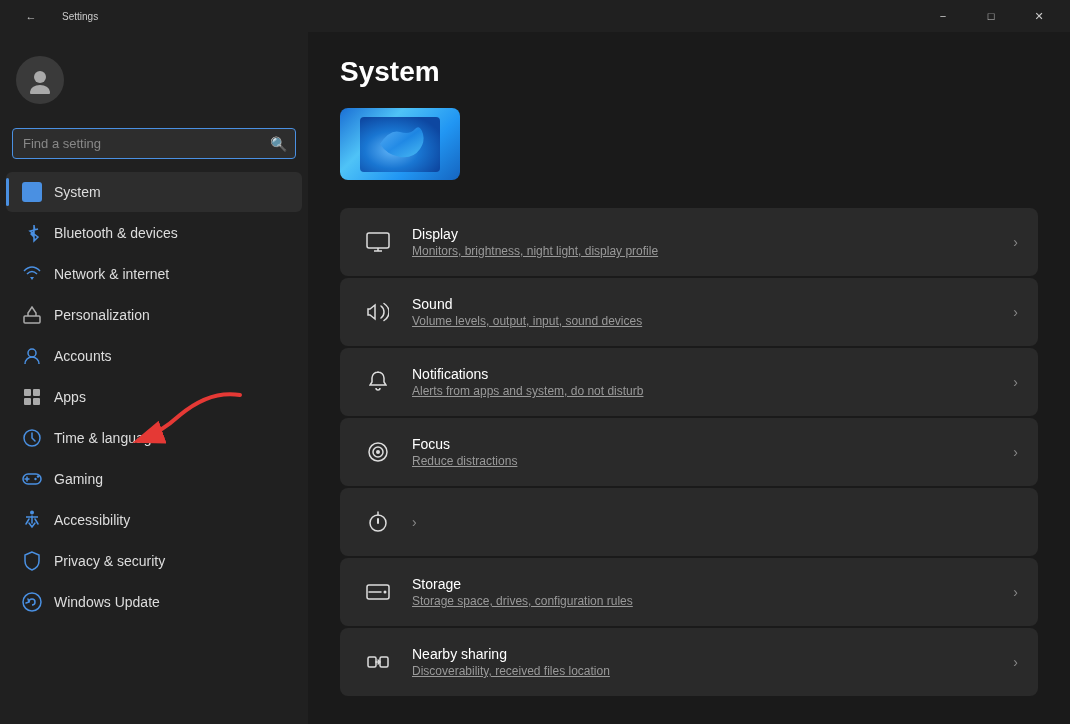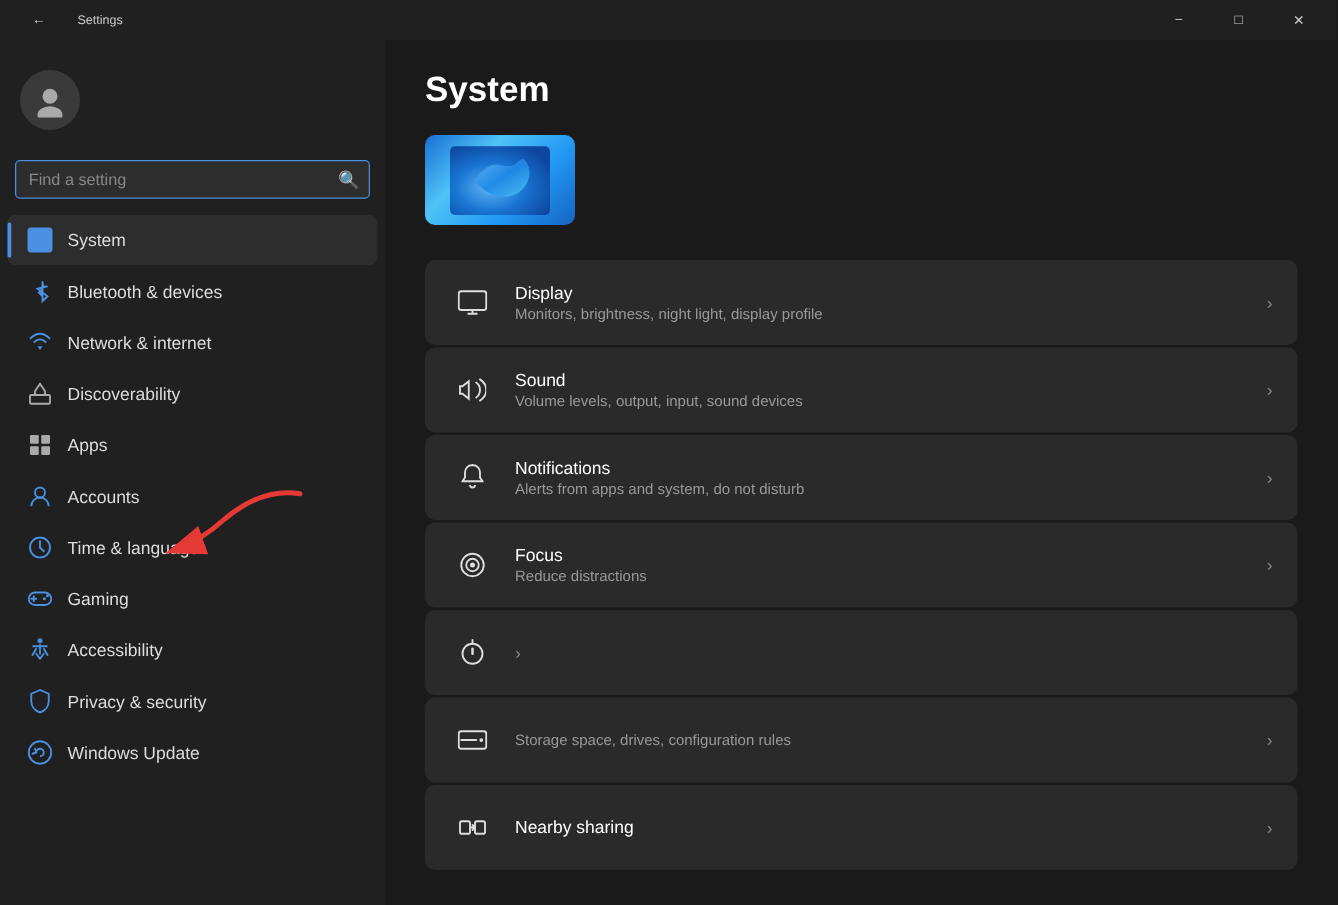--- a/index.html
+++ b/index.html
@@ -262,20 +262,21 @@
     }
     .settings-item-title {
       font-size: 14px;
       font-weight: 500;
       color: #fff;
       margin-bottom: 2px;
     }
     .settings-item-desc {
       font-size: 12px;
       color: #999;
+      text-decoration: underline;
     }
 
     .settings-item-chevron {
       color: #888;
       font-size: 14px;
     }
 
     
     .red-arrow {
       position: absolute;
@@ -349,43 +350,43 @@
         <span>Network &amp; internet</span>
       </div>
 
       <div class="nav-item">
         <div class="nav-icon icon-personalization">
           <svg width="18" height="18" viewBox="0 0 18 18" fill="none">
             <rect x="1" y="10" width="16" height="7" rx="1" stroke="#aaa" stroke-width="1.5"></rect>
             <path d="M5 10V7l4-6 4 6v3" stroke="#aaa" stroke-width="1.5"></path>
           </svg>
         </div>
-        <span>Discoverability</span>
+        <span>Personalization</span>
+      </div>
+
+      <div class="nav-item">
+        <div class="nav-icon icon-accounts">
+          <svg width="18" height="18" viewBox="0 0 18 18" fill="none">
+            <circle cx="9" cy="6" r="4" stroke="#4a90e2" stroke-width="1.5"></circle>
+            <path d="M2 17c0-3.9 3.1-7 7-7s7 3.1 7 7" stroke="#4a90e2" stroke-width="1.5"></path>
+          </svg>
+        </div>
+        <span>Accounts</span>
       </div>
 
       <div class="nav-item">
         <div class="nav-icon icon-apps">
           <svg width="18" height="18" viewBox="0 0 18 18" fill="none">
             <rect x="1" y="1" width="7" height="7" rx="1" fill="#aaa"></rect>
             <rect x="10" y="1" width="7" height="7" rx="1" fill="#aaa"></rect>
             <rect x="1" y="10" width="7" height="7" rx="1" fill="#aaa"></rect>
             <rect x="10" y="10" width="7" height="7" rx="1" fill="#aaa"></rect>
           </svg>
         </div>
         <span>Apps</span>
-      </div>
-
-      <div class="nav-item">
-        <div class="nav-icon icon-accounts">
-          <svg width="18" height="18" viewBox="0 0 18 18" fill="none">
-            <circle cx="9" cy="6" r="4" stroke="#4a90e2" stroke-width="1.5"></circle>
-            <path d="M2 17c0-3.9 3.1-7 7-7s7 3.1 7 7" stroke="#4a90e2" stroke-width="1.5"></path>
-          </svg>
-        </div>
-        <span>Accounts</span>
       </div>
 
       <div class="nav-item">
         <div class="nav-icon icon-time">
           <svg width="18" height="18" viewBox="0 0 18 18" fill="none">
             <circle cx="9" cy="9" r="8" stroke="#4a90e2" stroke-width="1.5"></circle>
             <path d="M9 4v5l3 3" stroke="#4a90e2" stroke-width="1.5" stroke-linecap="round"></path>
           </svg>
         </div>
         <span>Time &amp; language</span>
@@ -527,35 +528,37 @@
 
       <div class="settings-item">
         <div class="settings-item-icon">
           <svg width="24" height="16" viewBox="0 0 24 16" fill="none">
             <rect x="1" y="1" width="22" height="14" rx="2" stroke="#ddd" stroke-width="1.5"></rect>
             <circle cx="19" cy="8" r="1.5" fill="#ddd"></circle>
             <path d="M3 8h12" stroke="#ddd" stroke-width="1.5" stroke-linecap="round"></path>
           </svg>
         </div>
         <div class="settings-item-text">
+          <div class="settings-item-title">Storage</div>
           <div class="settings-item-desc">Storage space, drives, configuration rules</div>
         </div>
         <span class="settings-item-chevron">›</span>
       </div>
 
       <div class="settings-item">
         <div class="settings-item-icon">
           <svg width="22" height="20" viewBox="0 0 22 20" fill="none">
             <rect x="1" y="5" width="8" height="10" rx="1.5" stroke="#ddd" stroke-width="1.5"></rect>
             <rect x="13" y="5" width="8" height="10" rx="1.5" stroke="#ddd" stroke-width="1.5"></rect>
             <path d="M9 10h4M11 8l2 2-2 2" stroke="#ddd" stroke-width="1.5" stroke-linecap="round" stroke-linejoin="round"></path>
           </svg>
         </div>
         <div class="settings-item-text">
           <div class="settings-item-title">Nearby sharing</div>
+          <div class="settings-item-desc">Discoverability, received files location</div>
         </div>
         <span class="settings-item-chevron">›</span>
       </div>
     </div>
   </div>
 </div>
 
 <svg class="red-arrow" viewBox="0 0 130 80" xmlns="http://www.w3.org/2000/svg">
   <defs>
     <marker id="arrowhead" markerWidth="8" markerHeight="6" refX="6" refY="3" orient="auto">

